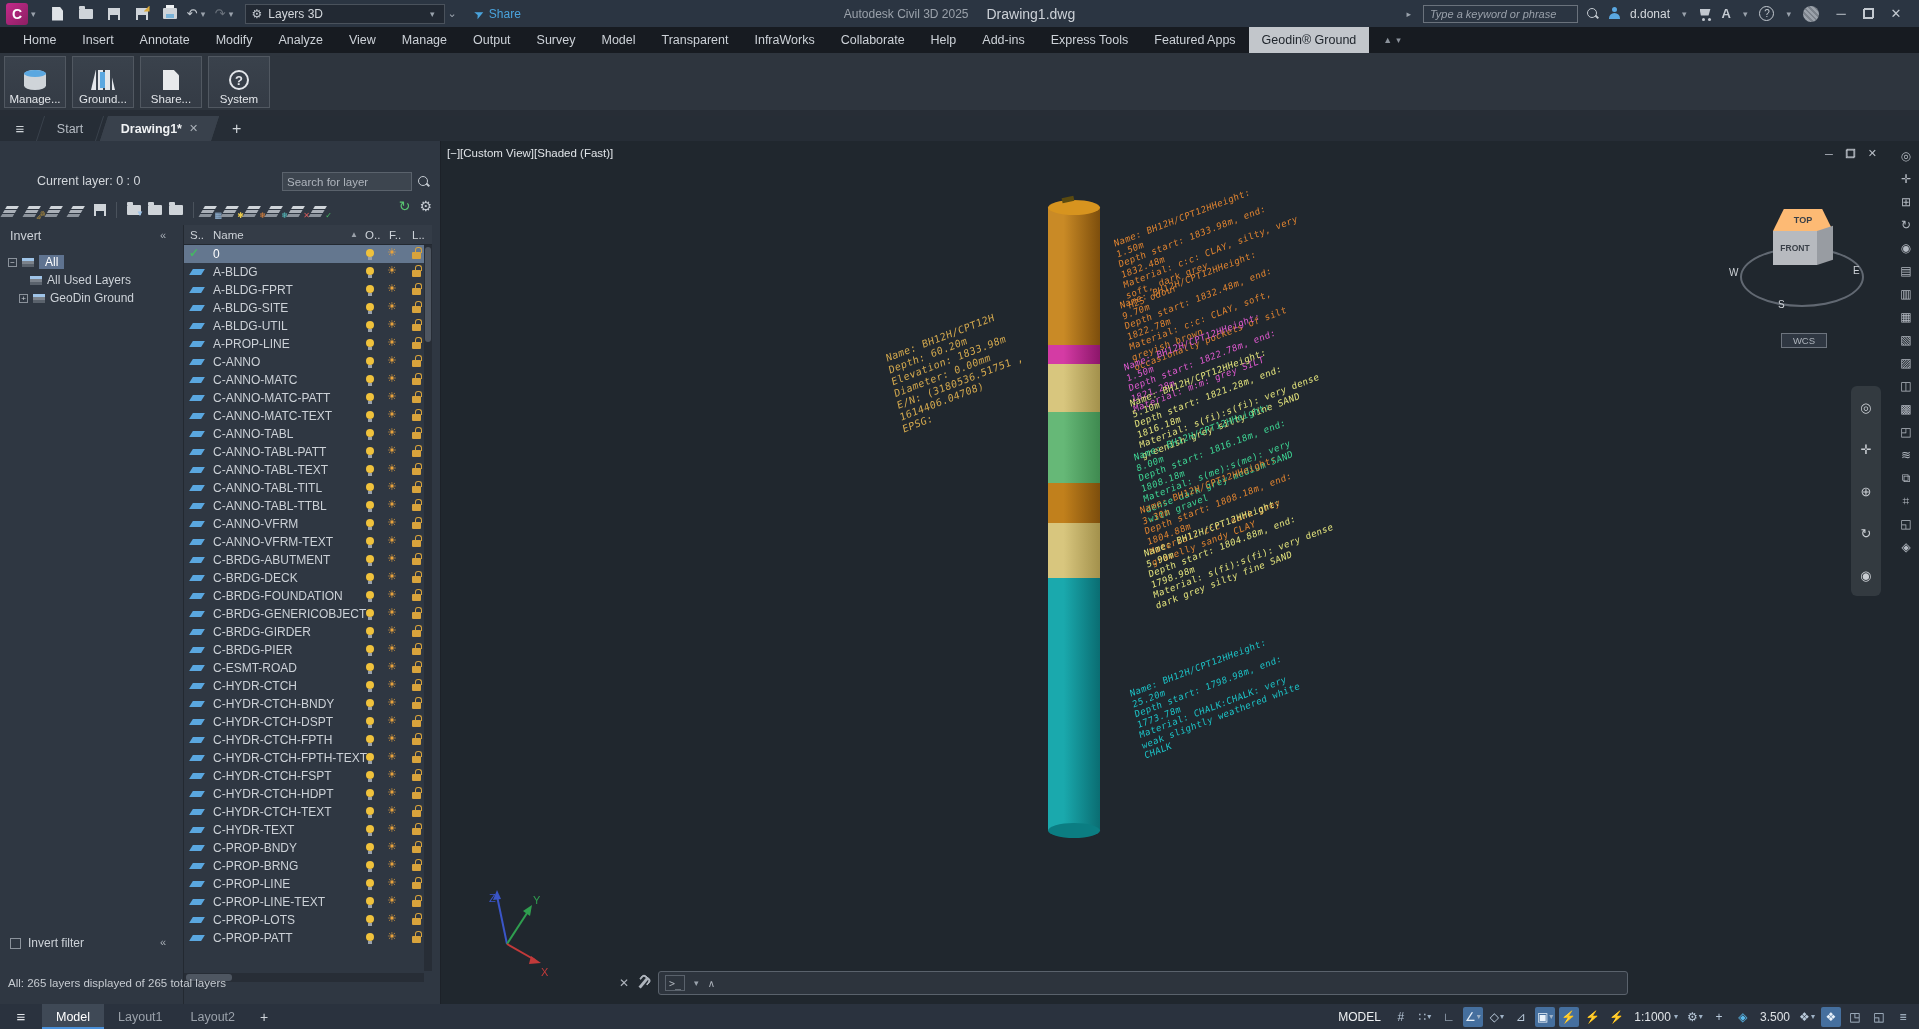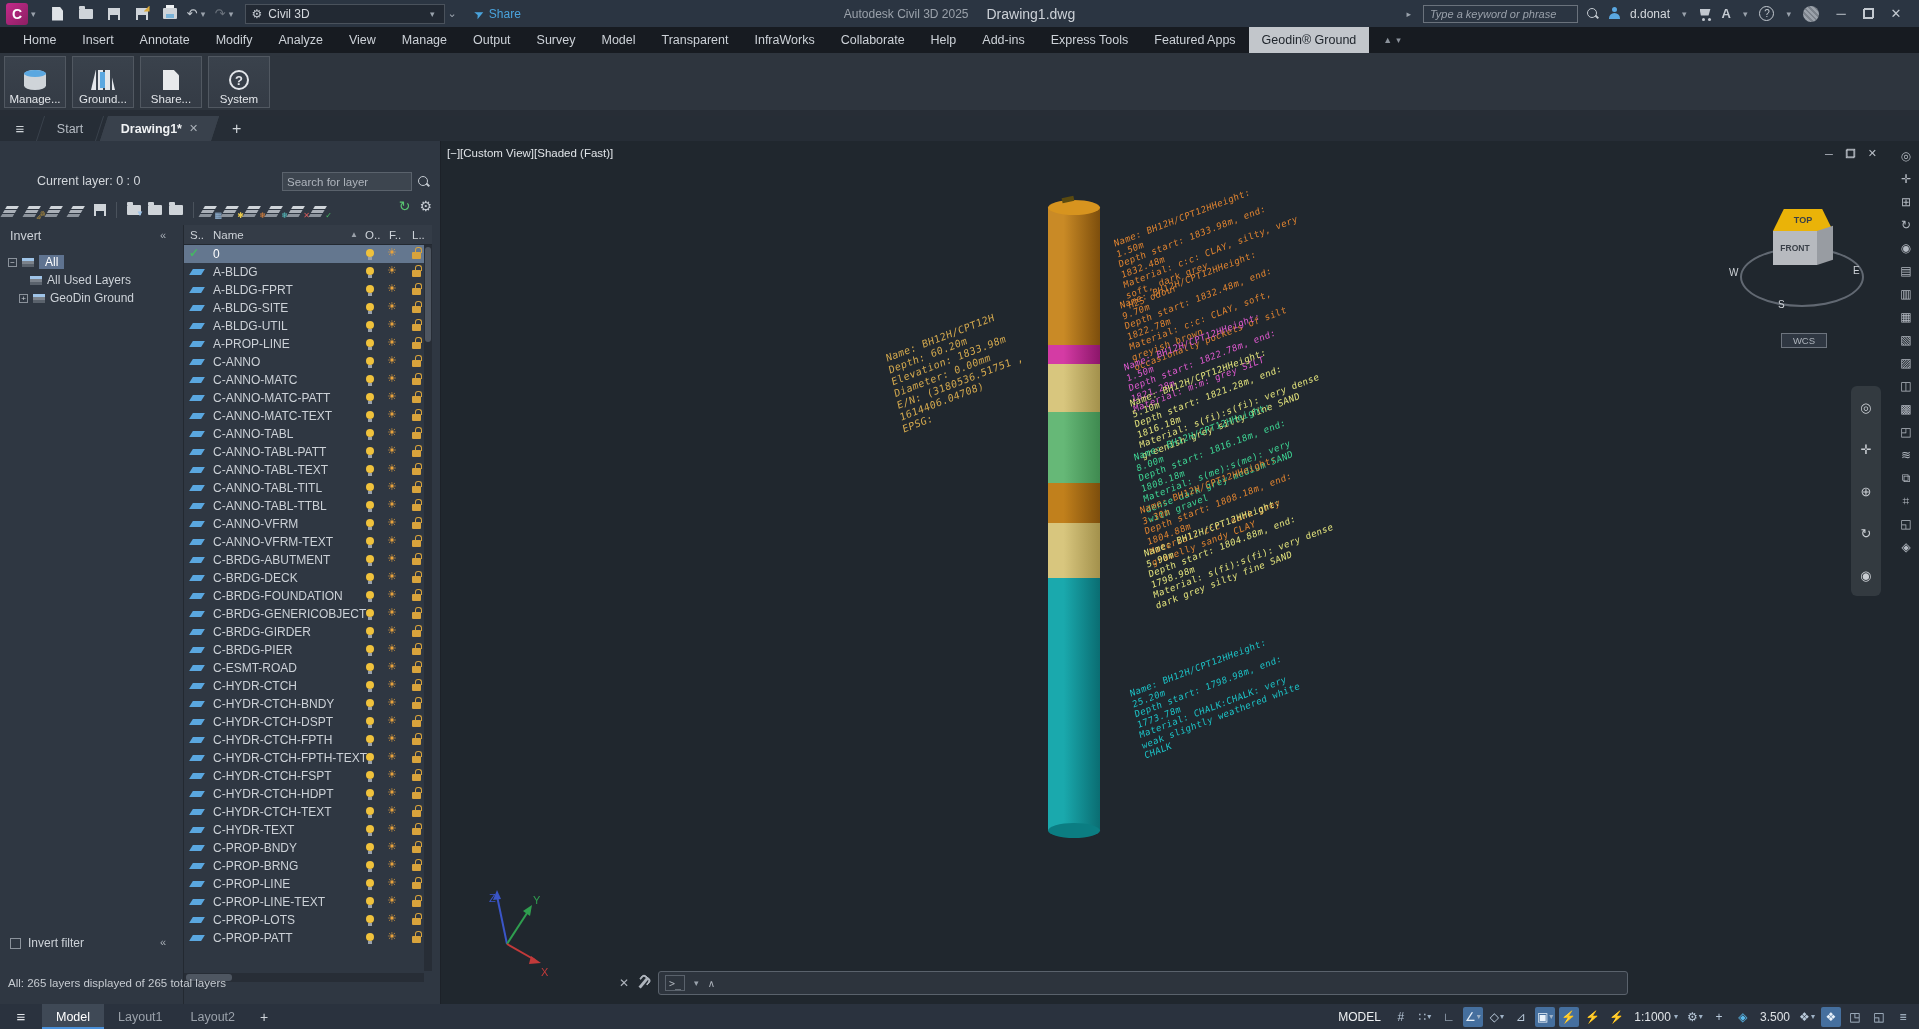--- a/index.html
+++ b/index.html
@@ -146,21 +146,21 @@
   .cap { position:absolute; left:0; top:-7px; width:52px; height:15px; border-radius:50%; background:#d7941f; }
   .capmark { position:absolute; left:14px; top:-3px; width:12px; height:5px; background:#5a4a10; transform:rotate(-12deg); }
   .capbot { position:absolute; left:0; bottom:-7px; width:52px; height:15px; border-radius:50%; background:#0b7d82; }
 
   .anno { position:absolute; font-family:"DejaVu Sans Mono", monospace; font-size:9px; line-height:10.5px; letter-spacing:.4px; white-space:pre-line; transform:rotate(-21deg) skewX(-8deg); transform-origin:left top; }
   .anno.big { font-size:10px; line-height:12px; }
 
   
   .vc-ring { position:absolute; left:1299px; top:106px; width:124px; height:60px; border:2px solid #6d747e; border-radius:50%; opacity:.85; }
   .vc-cube { position:absolute; left:1330px; top:68px; width:64px; height:60px; }
-  .vc-top { position:absolute; left:2px; top:0; width:60px; height:22px; background:#eab308; clip-path:polygon(18% 0,82% 0,100% 100%,0 100%); color:#3a4048; font-size:9px; font-weight:bold; display:flex; align-items:center; justify-content:center; }
+  .vc-top { position:absolute; left:2px; top:0; width:60px; height:22px; background:#fdba74; clip-path:polygon(18% 0,82% 0,100% 100%,0 100%); color:#3a4048; font-size:9px; font-weight:bold; display:flex; align-items:center; justify-content:center; }
   .vc-front { position:absolute; left:2px; top:22px; width:44px; height:34px; background:#b7babf; color:#3a4048; font-size:8.5px; font-weight:bold; display:flex; align-items:center; justify-content:center; }
   .vc-side { position:absolute; left:46px; top:22px; width:16px; height:34px; background:#989ca2; transform:skewY(-18deg); transform-origin:left top; }
   .vc-w { position:absolute; left:1288px; top:126px; color:#cfd3d8; font-size:10px; }
   .vc-s { position:absolute; left:1337px; top:158px; color:#cfd3d8; font-size:10px; }
   .vc-e { position:absolute; left:1412px; top:124px; color:#cfd3d8; font-size:10px; }
   .wcs { position:absolute; left:1340px; top:192px; width:46px; height:15px; border:1px solid #6d747e; background:#2f3742; color:#aeb4bc; font-size:9.5px; display:flex; align-items:center; justify-content:center; }
 
   
   .floatbar { position:absolute; left:1410px; top:245px; width:30px; height:210px; background:rgba(120,126,134,.22); border-radius:6px; display:flex; flex-direction:column; align-items:center; justify-content:space-around; color:#c9cdd2; font-size:13px; }
   .rightstrip { position:absolute; right:2px; top:8px; width:22px; display:flex; flex-direction:column; align-items:center; gap:9px; color:#b4bac2; font-size:12px; }
@@ -222,21 +222,21 @@
           <span class="glyph">↶</span>
           <span class="caret">▾</span>
         </span>
         <span class="qicon">
           <span class="glyph dim">↷</span>
           <span class="caret">▾</span>
         </span>
       </div>
     <div class="wsbox">
       <span class="gear">⚙</span>
-      <span style="flex:1">Civil 3D</span>
+      <span style="flex:1">Layers 3D</span>
       <span class="caret">▾</span>
     </div>
     <span class="caret" style="font-size:11px">⌄</span>
     <div class="sharewrap">
       <span class="plane">➤</span>
       <span>Share</span>
     </div>
     <div class="titlecenter">
       <span class="t-app">Autodesk Civil 3D 2025</span>
       <span class="t-file">Drawing1.dwg</span>

